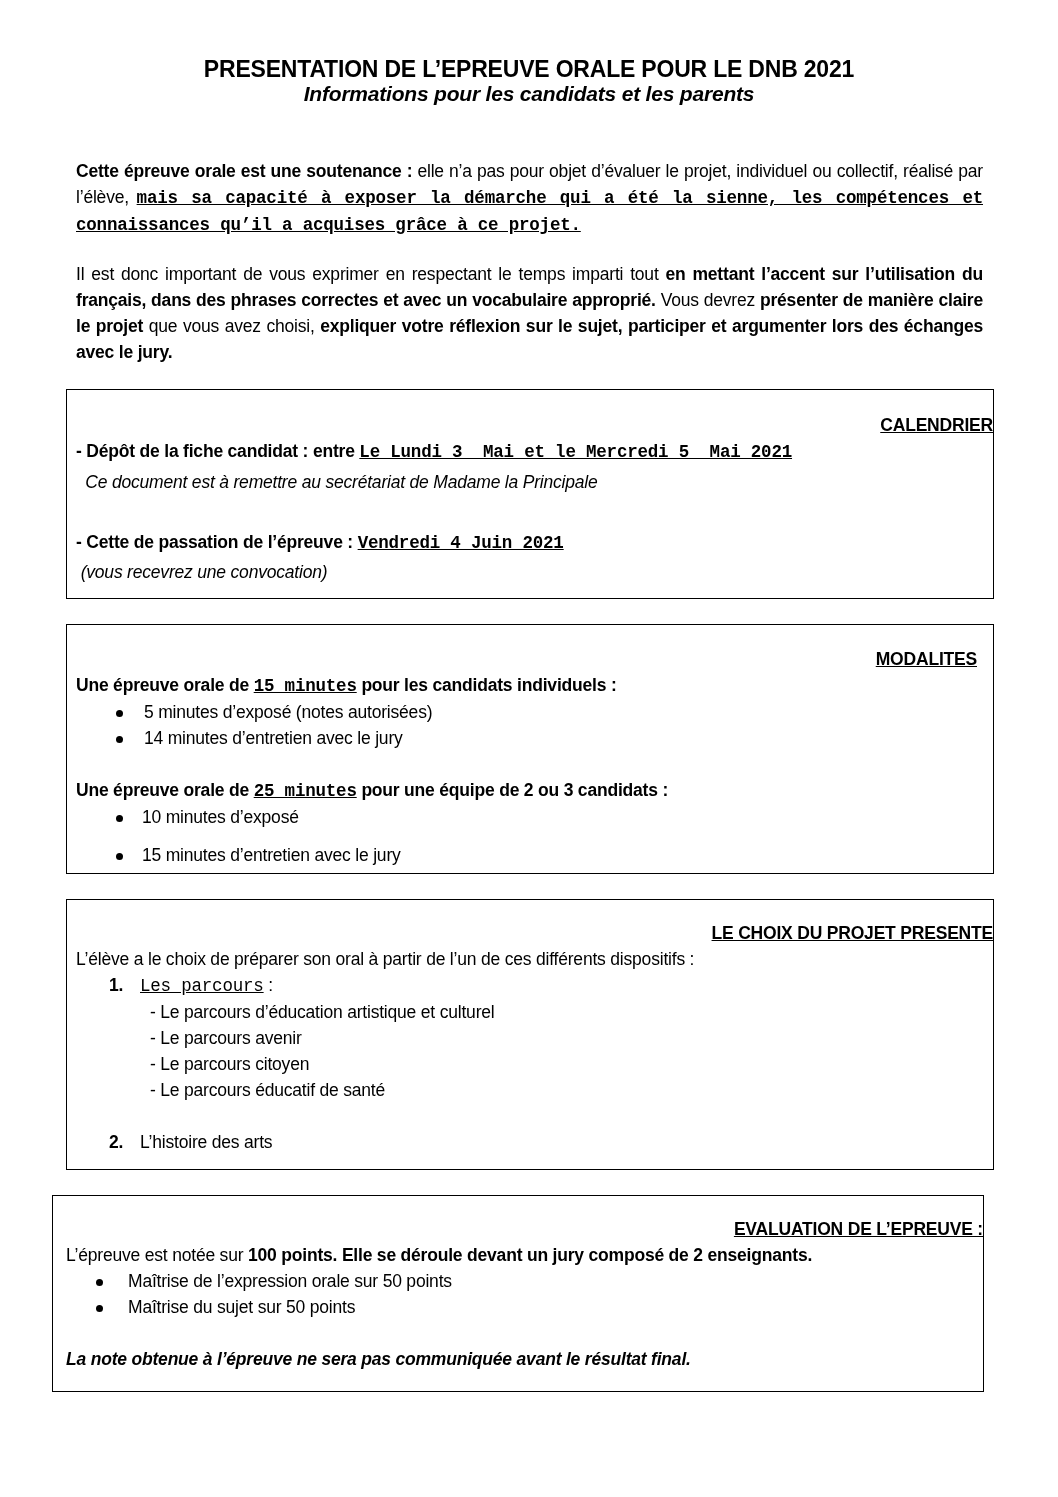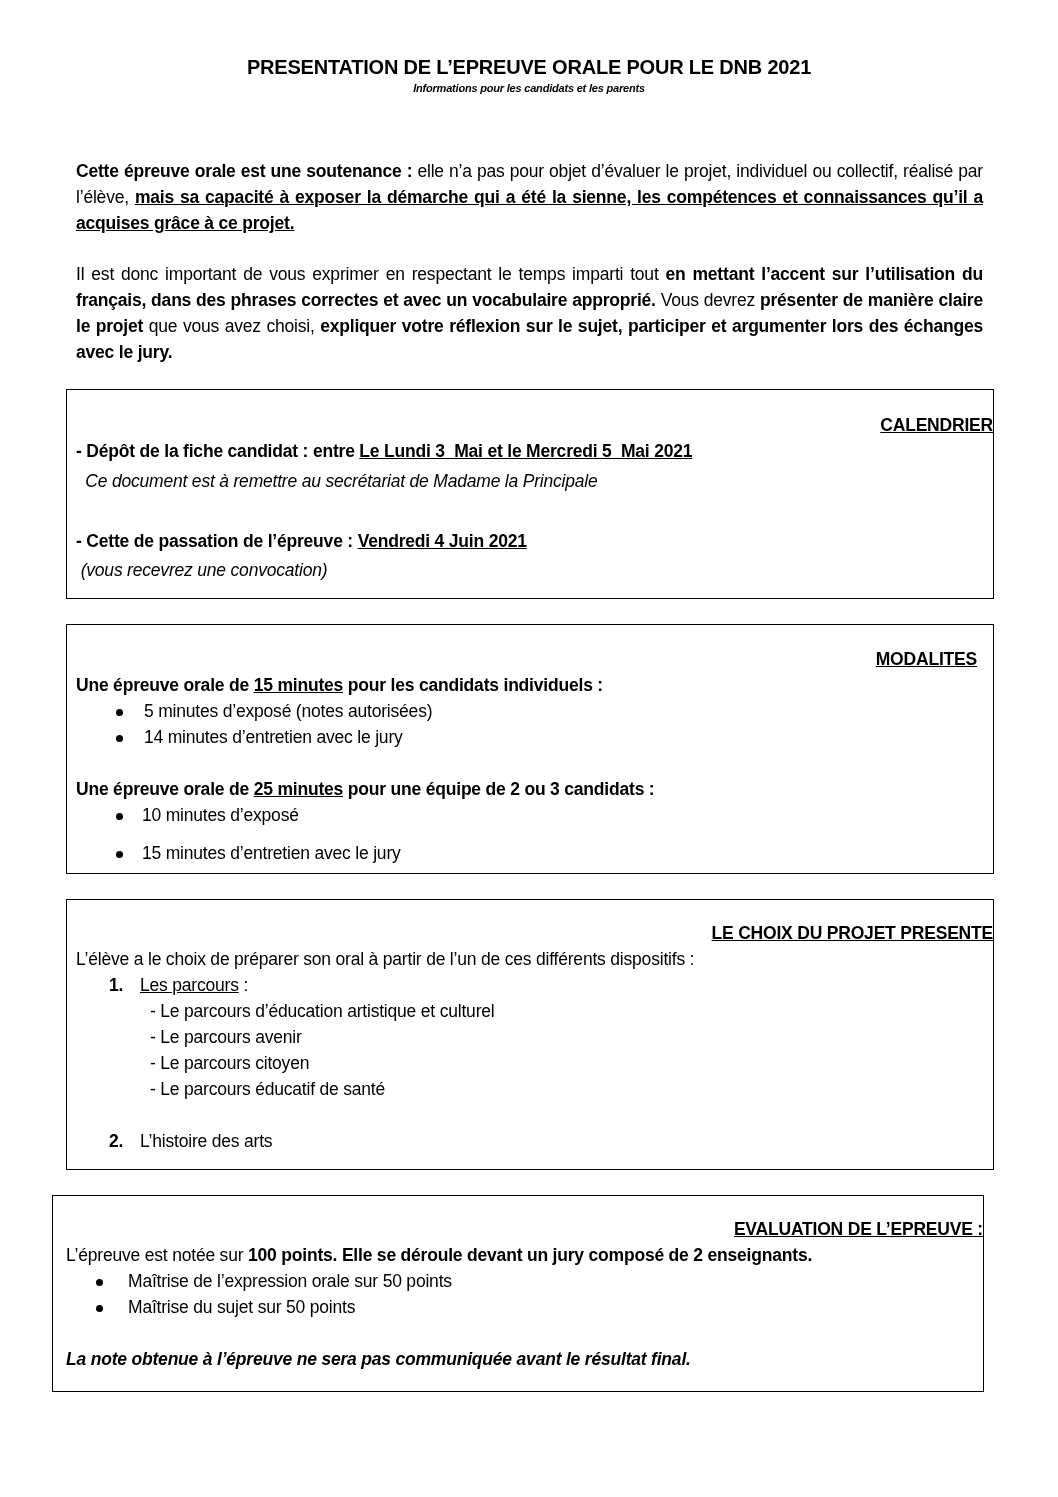--- a/index.html
+++ b/index.html
@@ -3,34 +3,34 @@
   <meta charset="utf-8">
   <style>
     html, body { margin: 0; padding: 0; background: #ffffff; }
     body {
       width: 1058px; height: 1497px; position: relative; overflow: hidden;
       font-family: "Liberation Sans", sans-serif; color: #000;
       font-size: 17.5px; letter-spacing: -0.2px;
     }
     .title {
       position: absolute; top: 56px; left: 0; width: 1058px;
-      text-align: center; font-weight: bold; font-size: 20px;
+      text-align: center; font-weight: bold; font-size: 23px;
     }
     .subtitle {
       position: absolute; top: 82px; left: 0; width: 1058px;
-      text-align: center; font-style: italic; font-weight: bold; font-size: 11px;
+      text-align: center; font-style: italic; font-weight: bold; font-size: 21px;
     }
     .para {
       position: absolute; left: 76px; width: 907px;
       text-align: justify; line-height: 26px;
     }
     #intro1 { top: 158px; }
     #intro2 { top: 261px; }
     b { font-weight: bold; }
-    u { text-decoration: underline; }
+    u { text-decoration: underline; font-family: Liberation Mono, monospace; }
     .box {
       position: absolute; border: 1.5px solid #000; box-sizing: border-box;
     }
     .box-title { text-align: right; font-weight: bold; text-decoration: underline; }
     .line { line-height: 26px; white-space: pre; }
     .it { font-style: italic; }
     #box-cal { left: 66px; top: 389px; width: 928px; height: 210px; padding: 22px 0 0 9px; }
     #box-mod { left: 66px; top: 624px; width: 928px; height: 250px; padding: 21px 16px 0 9px; }
     #box-choix { left: 66px; top: 899px; width: 928px; height: 271px; padding: 20px 0 0 9px; }
     #box-eval { left: 52px; top: 1195px; width: 932px; height: 197px; padding: 20px 0 0 13px; }

